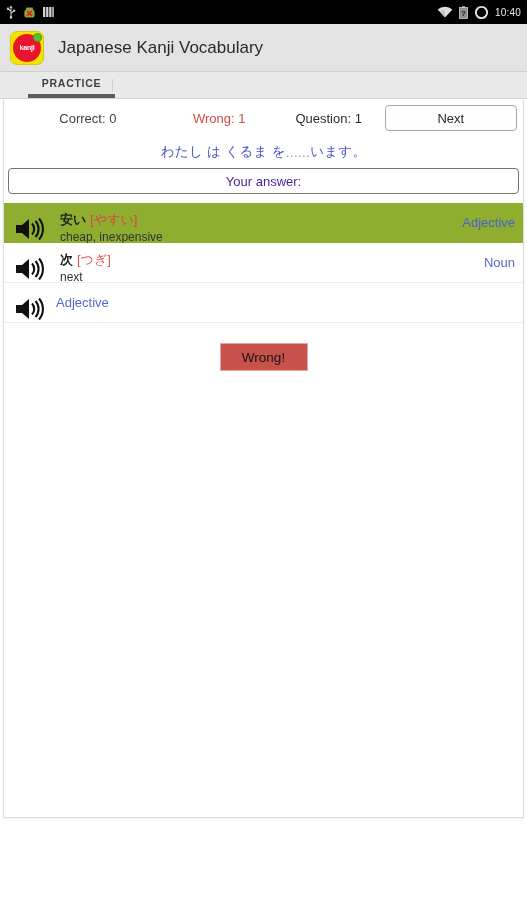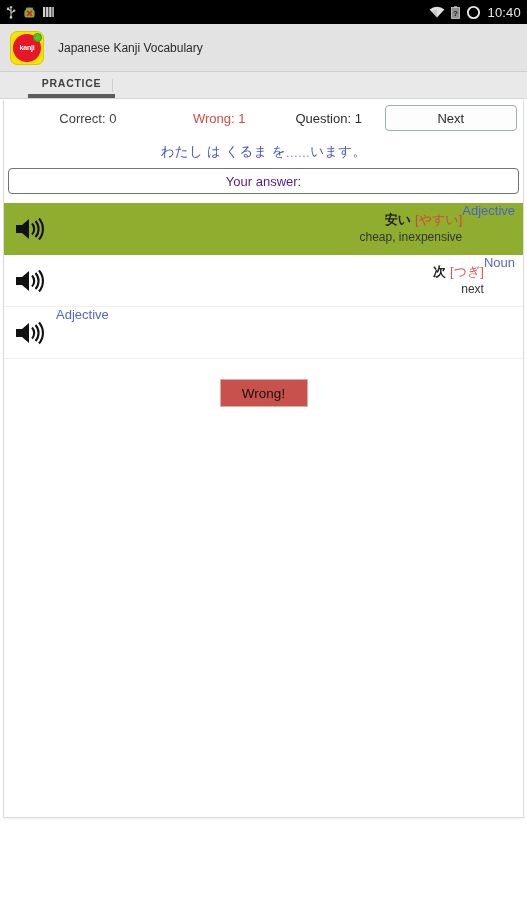--- a/index.html
+++ b/index.html
@@ -15,21 +15,21 @@
     height:24px; width:100%;
     background:#000000;
     display:flex; align-items:center;
     padding:0 6px;
     color:#d8d8d8;
   }
   .sb-left { display:flex; align-items:center; gap:7px; }
   .sb-spacer { flex:1; }
   .sb-right { display:flex; align-items:center; gap:6px; }
   .sb-time {
-    font-size:13px; color:#e9e9e9;
+    font-size:10px; color:#e9e9e9;
     letter-spacing:0.2px;
     font-family:"Liberation Sans", sans-serif;
   }
   .ico-usb, .ico-adb, .ico-bars, .ico-wifi, .ico-unknownbatt, .ico-circle {
     display:block;
   }
 
   
   .actionbar {
     height:48px; width:100%;
@@ -60,21 +60,21 @@
     line-height:1;
   }
   .applogo .badge {
     position:absolute; right:1px; top:1px;
     width:9px; height:9px; border-radius:50%;
     background:#57c22a;
     border:1px solid #3d9a18;
   }
   .apptitle {
     margin-left:14px;
-    font-size:12px;
+    font-size:17px;
     color:#2b2b2b;
   }
 
   
   .tabbar {
     height:27px; width:100%;
     background:#e9e9e9;
     display:flex; align-items:flex-end;
     border-bottom:1px solid #d4d4d4;
     position:relative;
@@ -167,28 +167,27 @@
     border-radius:4px;
     background:#ffffff;
     display:flex; align-items:center; justify-content:center;
     font-size:13px; color:#4c1d95;
     cursor:text;
   }
 
   
   .vlist { margin-top:9px; }
   .vrow {
-    height:52px;
+    height:40px;
     display:flex; align-items:center;
-    padding:0 8px 0 10px;
+    padding:12px 8px 0 10px;
     border-bottom:1px solid #eeeeee;
     background:#ffffff;
     position:relative;
     cursor:pointer;
-    text-align:right;
   }
   .vrow.selected {
     background:#8fae30;
     border-bottom:1px solid #8fae30;
   }
   .spk { width:42px; flex:none; display:flex; align-items:center; }
   .vtext { flex:1; min-width:0; padding-left:4px; }
   .vline1 { font-size:13px; line-height:16px; white-space:nowrap; }
   .vline1 .kanji { color:#1c1c1c; font-weight:bold; }
   .vrow.selected .vline1 .kanji { color:#1c1c1c; }

